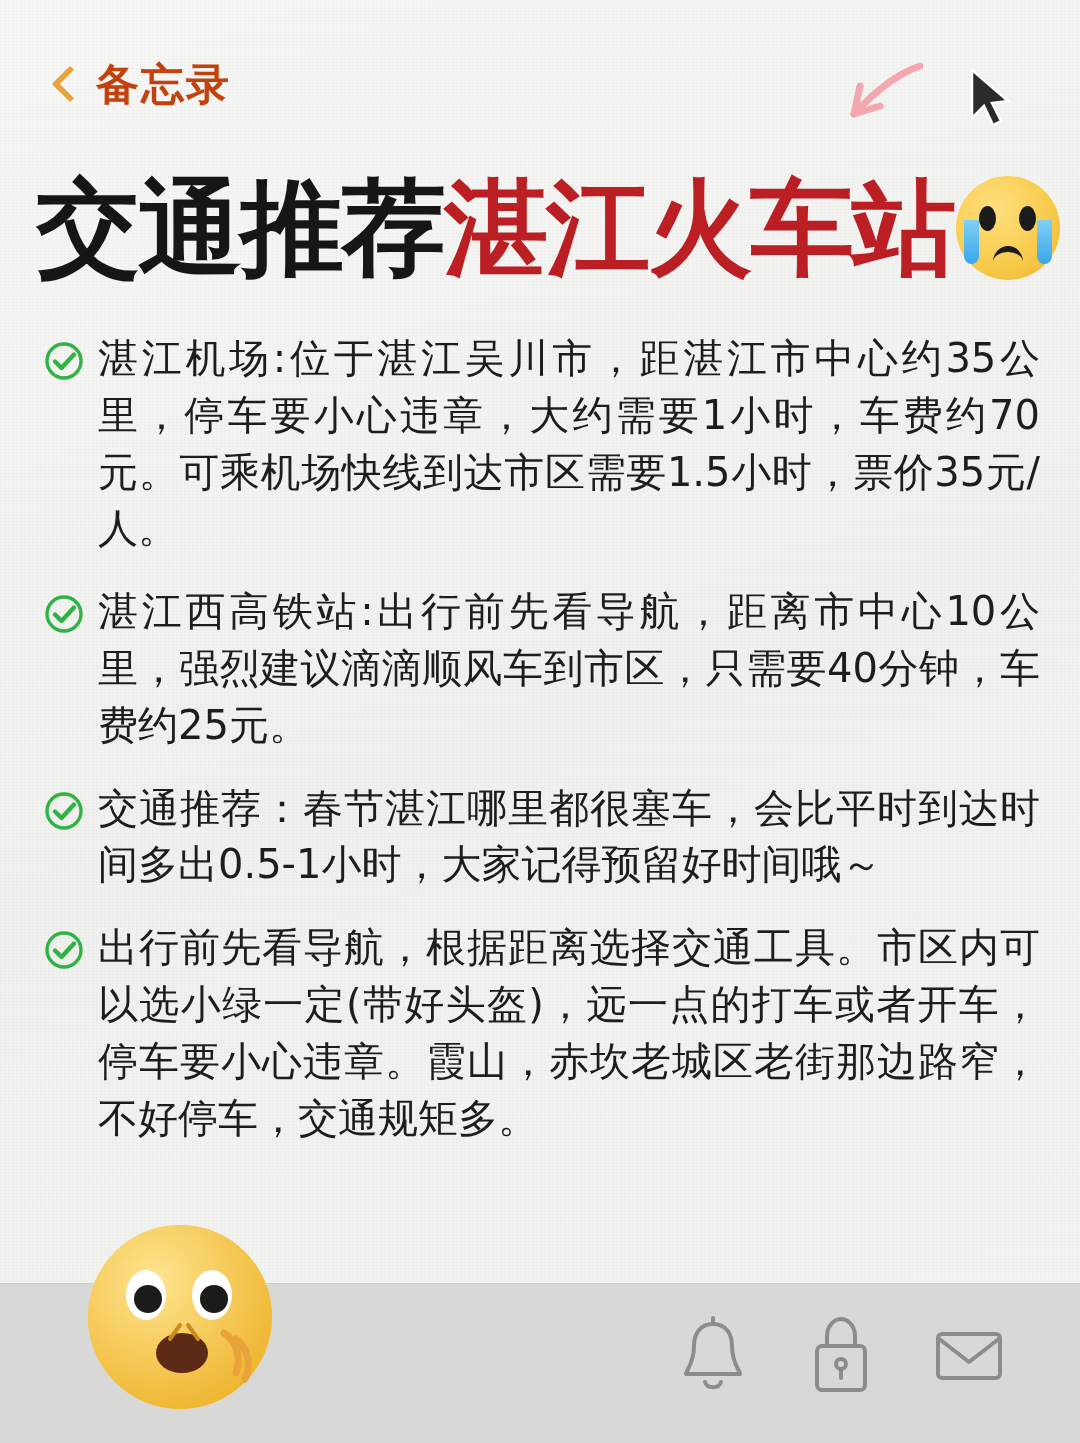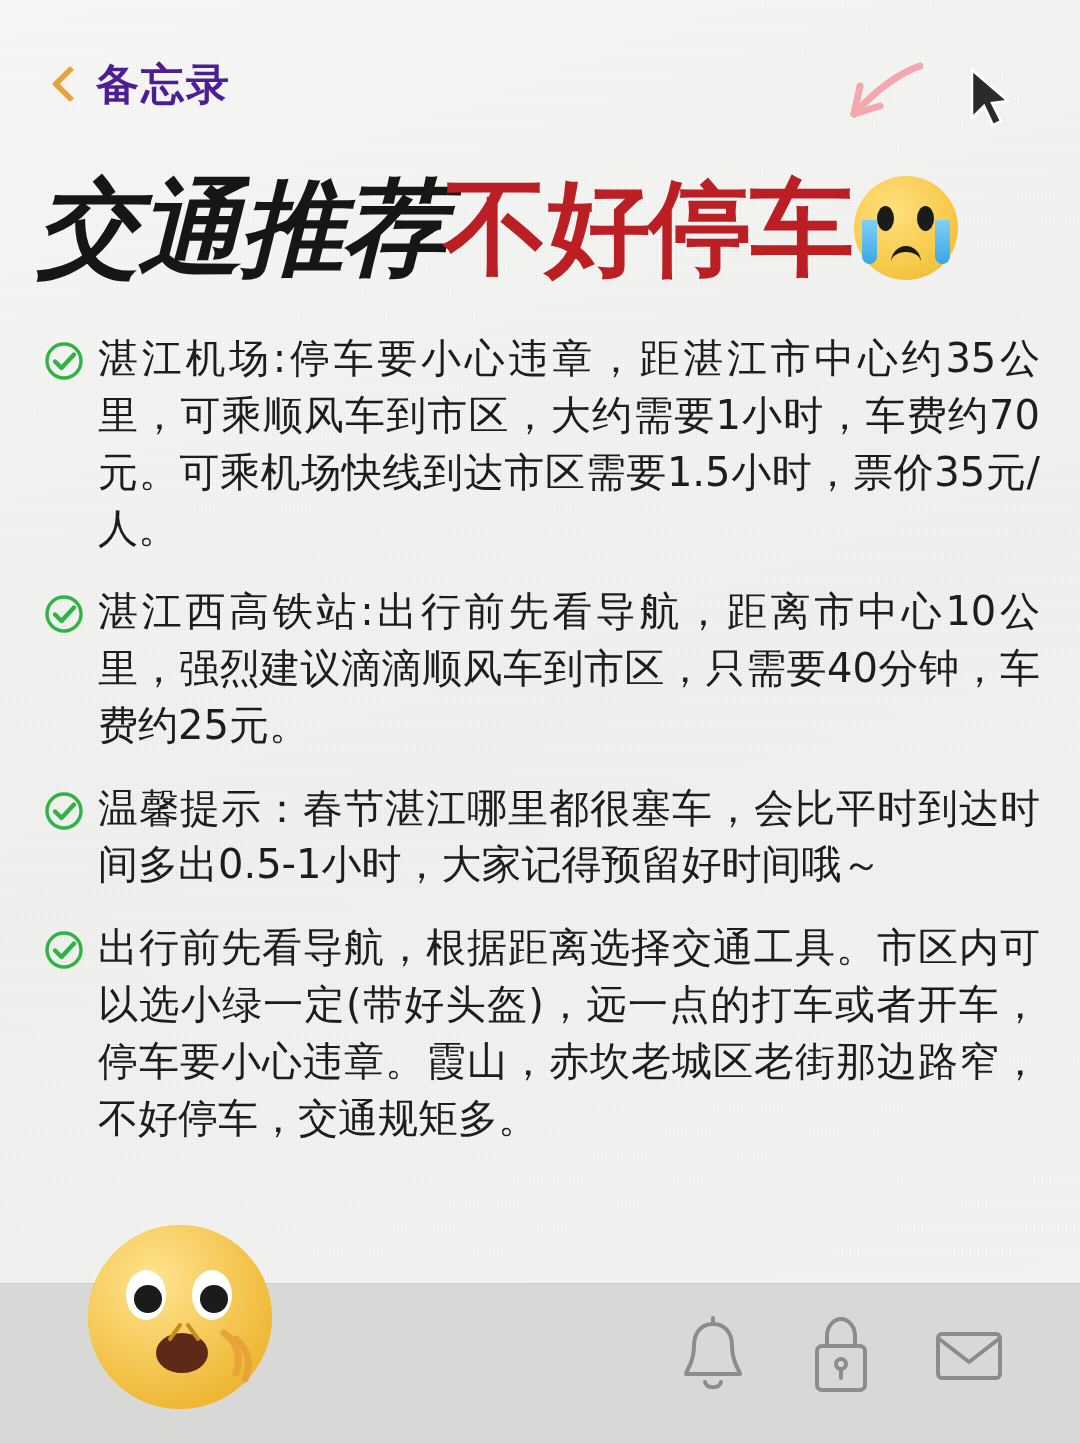--- a/index.html
+++ b/index.html
@@ -51,21 +51,21 @@
     width: 20px;
     height: 20px;
     border-left: 6px solid #e8a33d;
     border-bottom: 6px solid #e8a33d;
     transform: rotate(45deg);
     border-radius: 2px;
   }
   .nav-title {
     font-size: 43px;
     font-weight: bold;
-    color: #4c1d95;
+    color: #c2410c;
     letter-spacing: 2px;
   }
 
   
   .pink-arrow {
     position: absolute;
     top: 62px;
     left: 828px;
     width: 95px;
     height: 70px;
@@ -88,21 +88,20 @@
     align-items: center;
     height: 120px;
   }
   .title-black {
     font-size: 104px;
     line-height: 1;
     font-weight: bold;
     color: #161616;
     letter-spacing: -2px;
     font-family: "DejaVu Sans", sans-serif;
-    font-style: italic;
   }
   .title-red {
     font-size: 104px;
     line-height: 1;
     font-weight: bold;
     color: #bb1f24;
     letter-spacing: -2px;
     font-family: "DejaVu Sans", sans-serif;
   }
   
@@ -214,55 +213,55 @@
     <path d="M92 4 C74 10 50 26 26 52" stroke="#f2a8ae" stroke-width="7" fill="none" stroke-linecap="round"></path>
     <path d="M26 52 L52 44 M26 52 L32 24" stroke="#f2a8ae" stroke-width="7" fill="none" stroke-linecap="round"></path>
   </svg>
 
   <svg class="mouse-cursor" viewBox="0 0 44 60">
     <path d="M4 2 L4 50 L16 38 L25 57 L33 53 L24 35 L40 33 Z" fill="#2b2b2b" stroke="#ffffff" stroke-width="2.5"></path>
   </svg>
 
   <div class="title-row">
     <span class="title-black">交通推荐</span>
-    <span class="title-red">不好停车</span>
+    <span class="title-red">湛江火车站</span>
     <span class="cry-face">
       <span class="tear l"></span>
       <span class="tear r"></span>
       <span class="eye l"></span>
       <span class="eye r"></span>
       <span class="mouth"></span>
     </span>
   </div>
 
   <div class="list">
 
     <div class="bullet">
       <svg class="check" viewBox="0 0 40 40">
         <circle cx="20" cy="20" r="17" fill="none" stroke="#2fb344" stroke-width="3.4"></circle>
         <path d="M11 20.5 L17.5 27 L30 13.5" fill="none" stroke="#2fb344" stroke-width="4.4" stroke-linecap="round" stroke-linejoin="round"></path>
       </svg>
-      <div class="bullet-text">湛江机场:停车要小心违章，距湛江市中心约35公里，可乘顺风车到市区，大约需要1小时，车费约70元。可乘机场快线到达市区需要1.5小时，票价35元/人。</div>
+      <div class="bullet-text">湛江机场:位于湛江吴川市，距湛江市中心约35公里，停车要小心违章，大约需要1小时，车费约70元。可乘机场快线到达市区需要1.5小时，票价35元/人。</div>
     </div>
 
     <div class="bullet">
       <svg class="check" viewBox="0 0 40 40">
         <circle cx="20" cy="20" r="17" fill="none" stroke="#2fb344" stroke-width="3.4"></circle>
         <path d="M11 20.5 L17.5 27 L30 13.5" fill="none" stroke="#2fb344" stroke-width="4.4" stroke-linecap="round" stroke-linejoin="round"></path>
       </svg>
       <div class="bullet-text">湛江西高铁站:出行前先看导航，距离市中心10公里，强烈建议滴滴顺风车到市区，只需要40分钟，车费约25元。</div>
     </div>
 
 
     <div class="bullet">
       <svg class="check" viewBox="0 0 40 40">
         <circle cx="20" cy="20" r="17" fill="none" stroke="#2fb344" stroke-width="3.4"></circle>
         <path d="M11 20.5 L17.5 27 L30 13.5" fill="none" stroke="#2fb344" stroke-width="4.4" stroke-linecap="round" stroke-linejoin="round"></path>
       </svg>
-      <div class="bullet-text">温馨提示：春节湛江哪里都很塞车，会比平时到达时间多出0.5-1小时，大家记得预留好时间哦～</div>
+      <div class="bullet-text">交通推荐：春节湛江哪里都很塞车，会比平时到达时间多出0.5-1小时，大家记得预留好时间哦～</div>
     </div>
 
     <div class="bullet">
       <svg class="check" viewBox="0 0 40 40">
         <circle cx="20" cy="20" r="17" fill="none" stroke="#2fb344" stroke-width="3.4"></circle>
         <path d="M11 20.5 L17.5 27 L30 13.5" fill="none" stroke="#2fb344" stroke-width="4.4" stroke-linecap="round" stroke-linejoin="round"></path>
       </svg>
       <div class="bullet-text">出行前先看导航，根据距离选择交通工具。市区内可以选小绿一定(带好头盔)，远一点的打车或者开车，停车要小心违章。霞山，赤坎老城区老街那边路窄，不好停车，交通规矩多。</div>
     </div>
 

